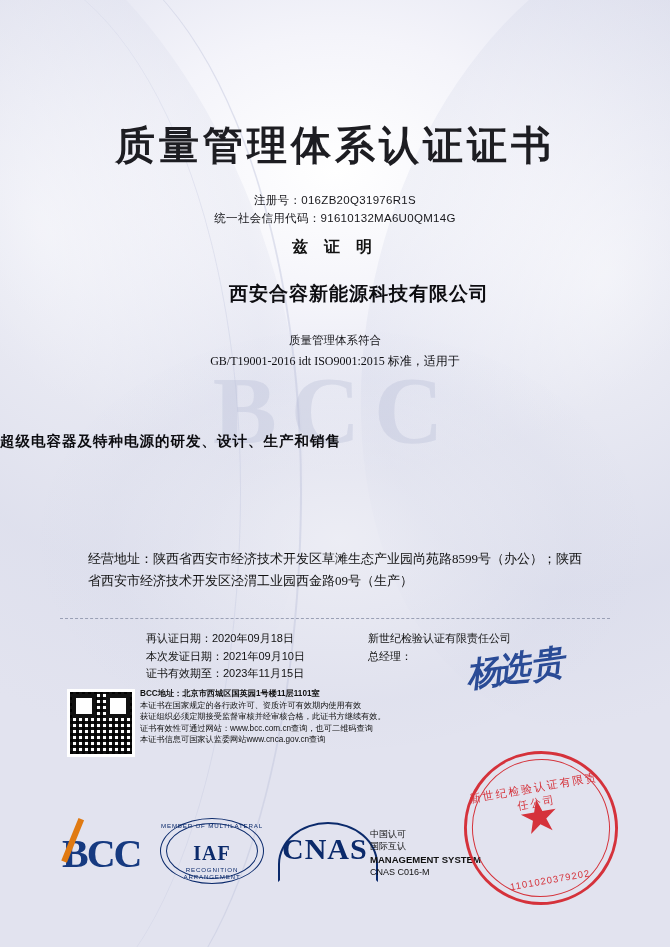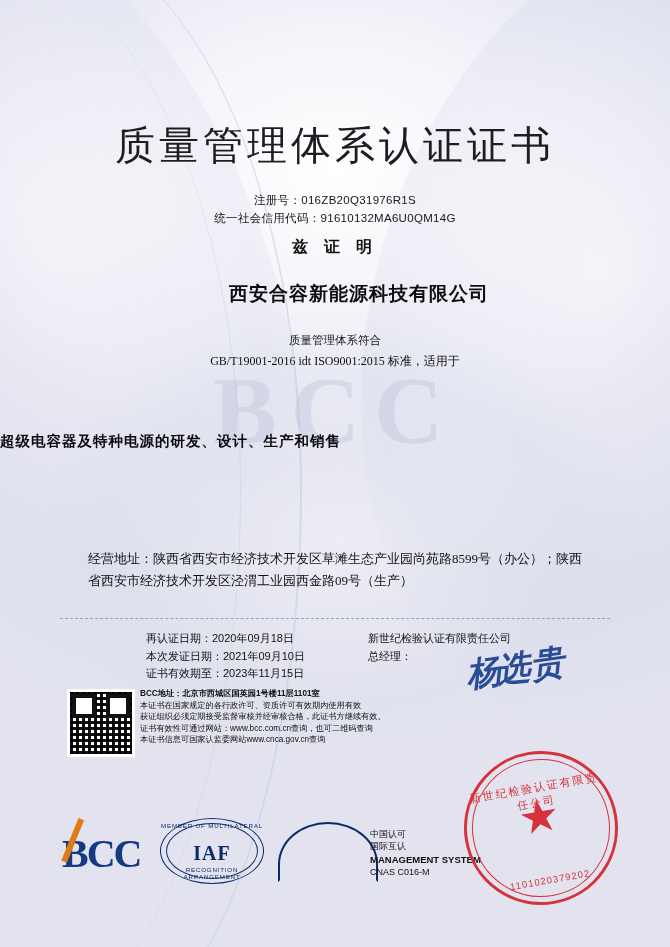--- a/index.html
+++ b/index.html
@@ -42,21 +42,21 @@
     font-size:96px;font-weight:bold;letter-spacing:14px;
     color:rgba(186,192,216,.38);
     user-select:none;
   }
 
   .content{position:absolute;inset:0;}
 
   .title{
     position:absolute;top:118px;left:0;right:0;text-align:center;
     font-family:"Liberation Serif", serif;
-    font-size:40px;font-weight:normal;color:#1d1d22;
+    font-size:40px;font-weight:bold;color:#1d1d22;
     letter-spacing:4px;
   }
   .regline{
     position:absolute;left:0;right:0;text-align:center;
     font-family:"Liberation Sans", sans-serif;
     font-size:11.5px;color:#16161a;letter-spacing:.3px;
   }
   .reg1{top:193px;}
   .reg2{top:211px;}
 
@@ -263,20 +263,21 @@
 
       <div class="iaf">
         <div class="ring"></div>
         <div class="ring2"></div>
         <div class="arcT">MEMBER OF MULTILATERAL</div>
         <div class="txt">IAF</div>
         <div class="arcB">RECOGNITION ARRANGEMENT</div>
       </div>
 
       <div class="cnas-arc"></div>
+      <div class="cnas">CNAS</div>
 
       <div class="cnasinfo">
         <div class="cn">中国认可</div>
         <div class="cn">国际互认</div>
         <div class="ms">MANAGEMENT SYSTEM</div>
         <div>CNAS C016-M</div>
       </div>
     </div>
 
     <div class="seal">

